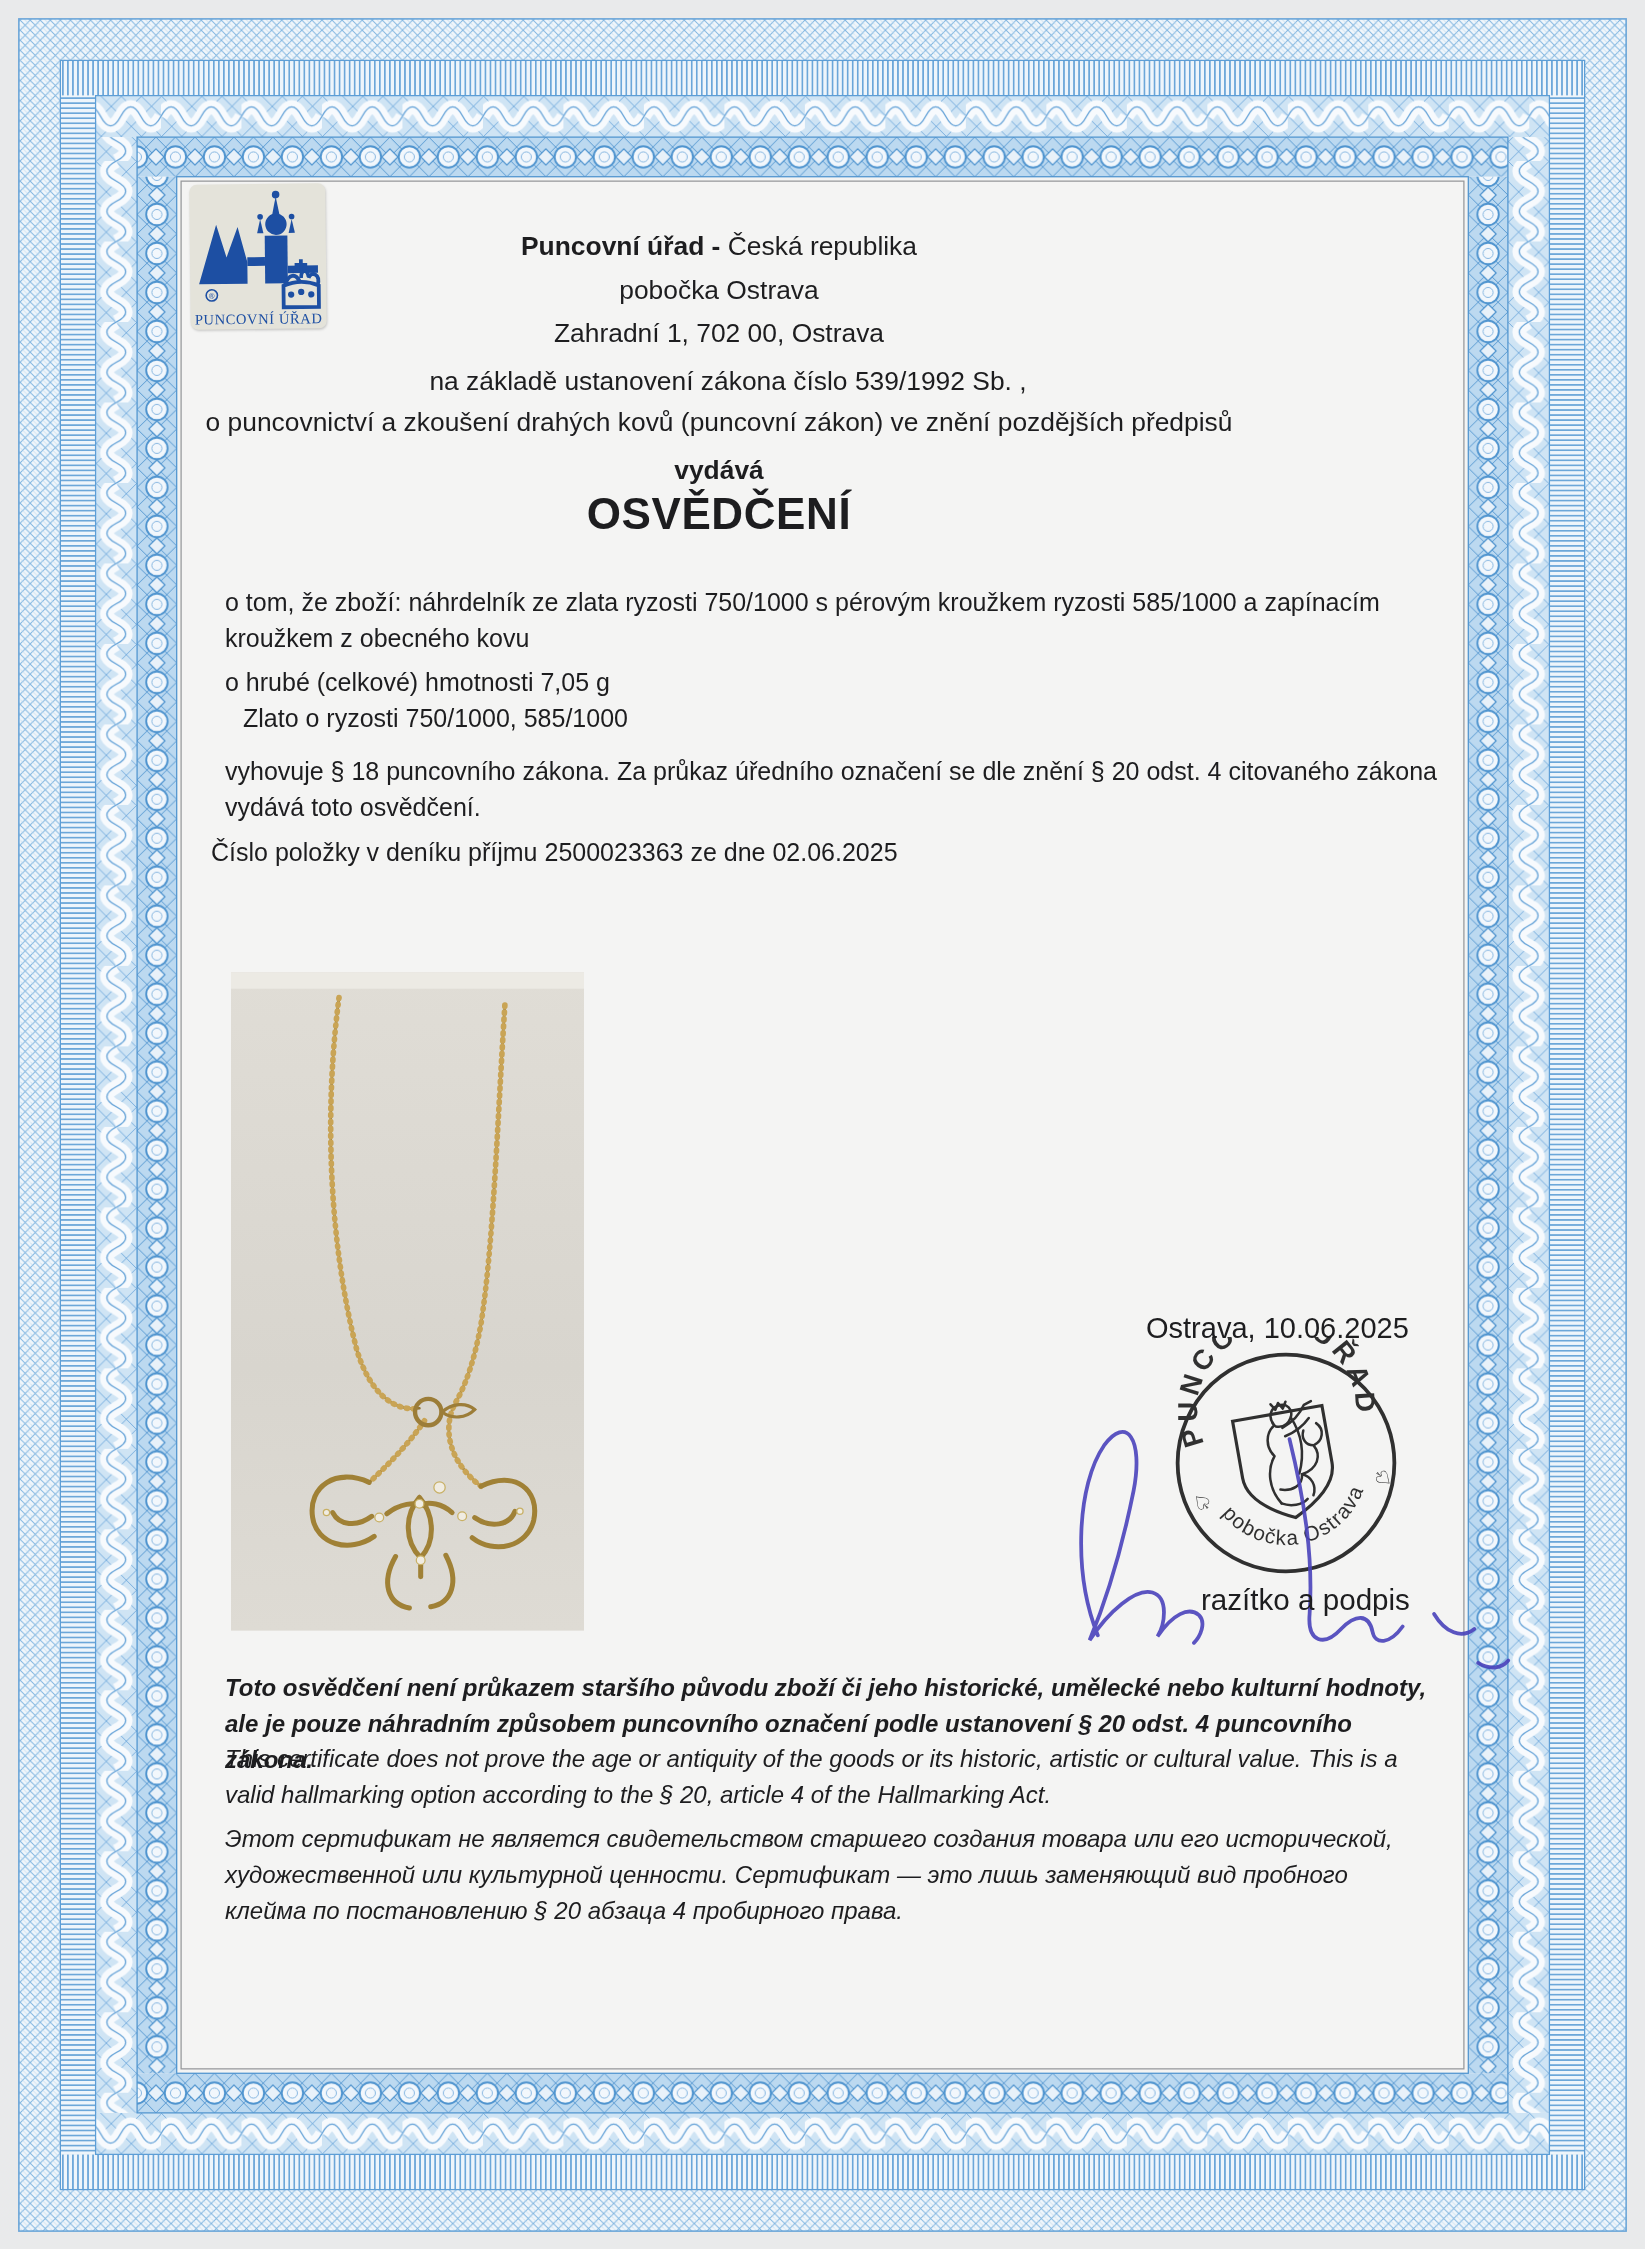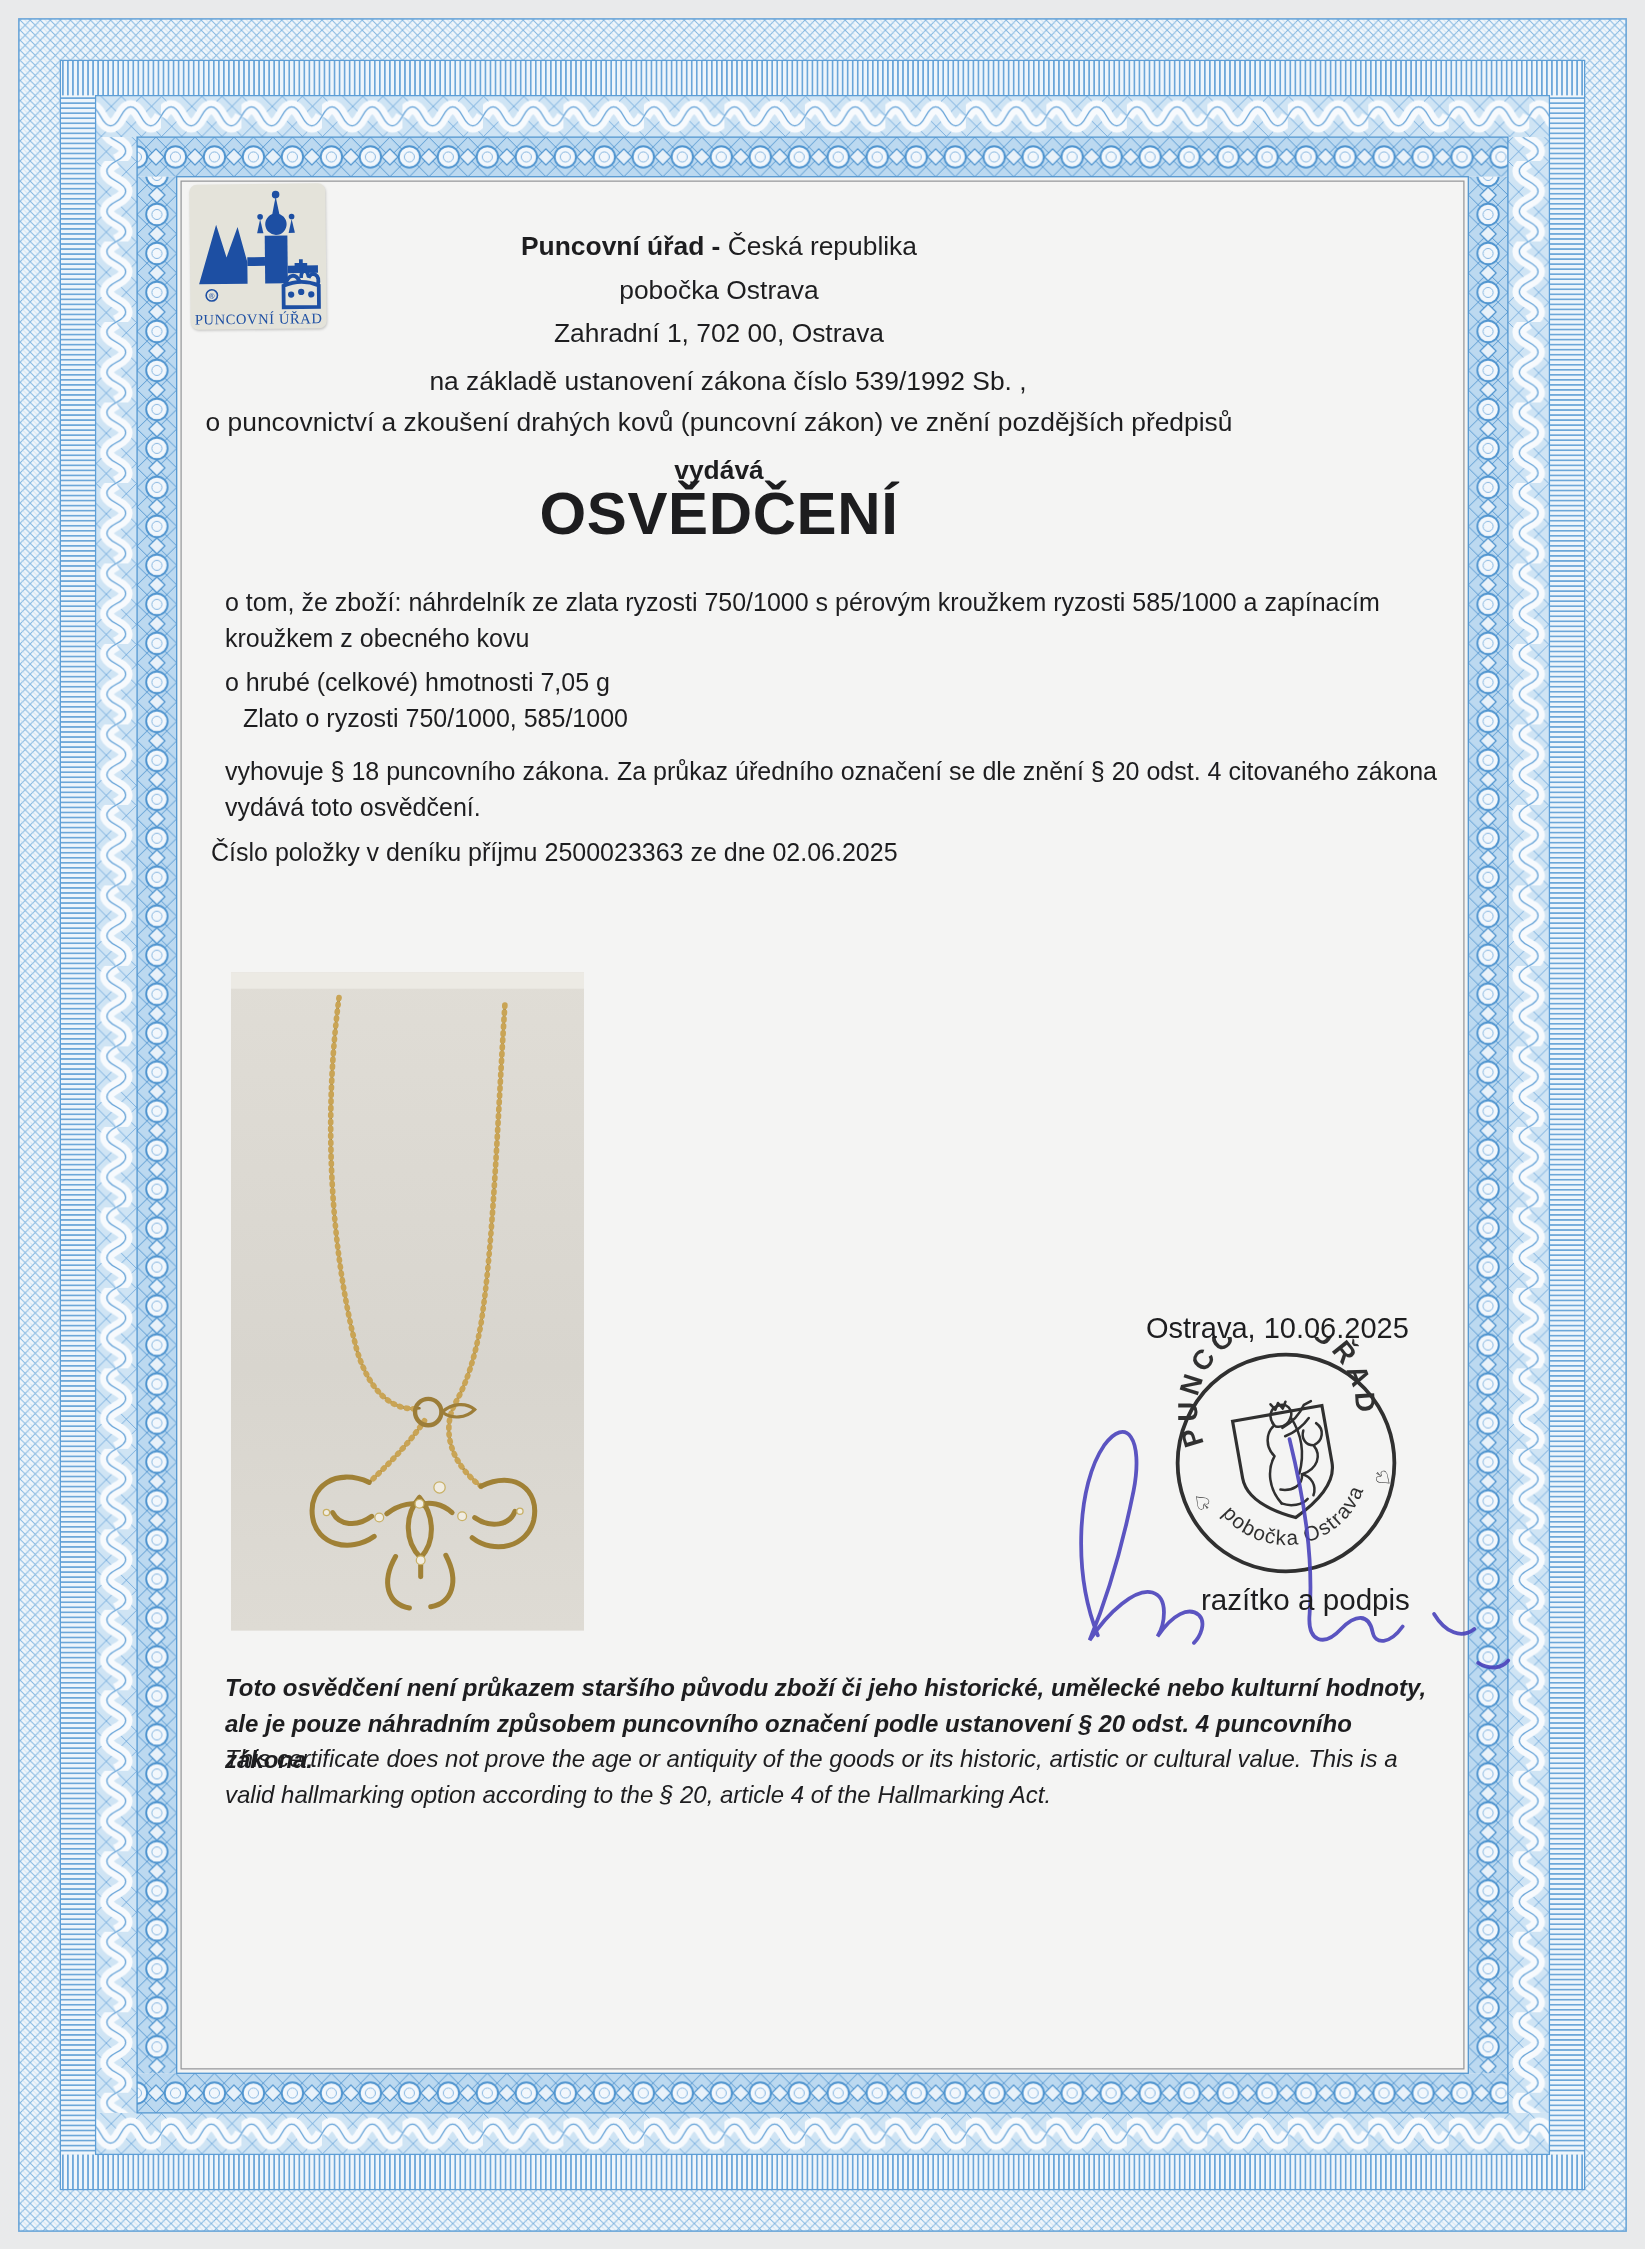--- a/index.html
+++ b/index.html
@@ -3,21 +3,21 @@
 <meta charset="utf-8">
 <style>
   html,body{margin:0;padding:0;background:#e9eaeb;}
   .page{position:relative;width:1645px;height:2250px;background:#e9eaeb;overflow:hidden;
         font-family:"Liberation Sans",sans-serif;color:#1d1d1f;}
   .abs{position:absolute;}
   .frame-svg{position:absolute;left:0;top:0;}
   .center{text-align:center;}
   .hdr{left:181px;width:1076px;font-size:26.4px;line-height:33px;}
   .b{font-weight:bold;}
-  .title{font-size:60px;font-weight:bold;letter-spacing:0.6px;}
+  .title{font-size:44px;font-weight:bold;letter-spacing:0.6px;}
   .body-txt{font-size:25px;line-height:36px;}
   .disc{font-size:24px;line-height:36px;font-style:italic;}
   .disc.bold{font-weight:bold;margin-top:9px;}
   .logo-sticker{left:190px;top:184px;width:136px;height:145px;background:#e4e3da;
         border-radius:7.5px;box-shadow:0.6px 1.3px 2.5px rgba(0,0,0,.18);transform:rotate(-.6deg);}
   .photo{left:231px;top:972px;width:353px;height:659px;}
   .date-line{left:1146px;top:1312px;font-size:29px;}
   .stamp-caption{left:1201px;top:1583px;font-size:29.6px;}
 </style>
 </head>
@@ -267,15 +267,16 @@
       <path d="M400,48 C424,146 438,236 432,326 C428,372 456,378 482,350 C506,326 526,326 532,354 C536,376 560,374 580,346"></path>
       <path d="M630,326 C648,356 674,366 694,350"></path>
       <path d="M700,404 C720,416 738,412 748,400"></path>
     </g>
   </svg>
 
   <div class="abs stamp-caption">razítko a podpis</div>
 
   <div class="abs disc bold" style="left:225px;top:1661px;width:1207px;">Toto osvědčení není průkazem staršího původu zboží či jeho historické, umělecké nebo kulturní hodnoty, ale je pouze náhradním způsobem puncovního označení podle ustanovení § 20 odst. 4 puncovního zákona.</div>
   <div class="abs disc" style="left:225px;top:1741px;width:1195px;">This certificate does not prove the age or antiquity of the goods or its historic, artistic or cultural value. This is a valid hallmarking option according to the § 20, article 4 of the Hallmarking Act.</div>
+  <div class="abs disc" style="left:225px;top:1821px;width:1182px;">Этот сертификат не является свидетельством старшего создания товара или его исторической, художественной или культурной ценности. Сертификат — это лишь заменяющий вид пробного клейма по постановлению § 20 абзаца 4 пробирного права.</div>
 
 </div>
 
 
 </body></html>

